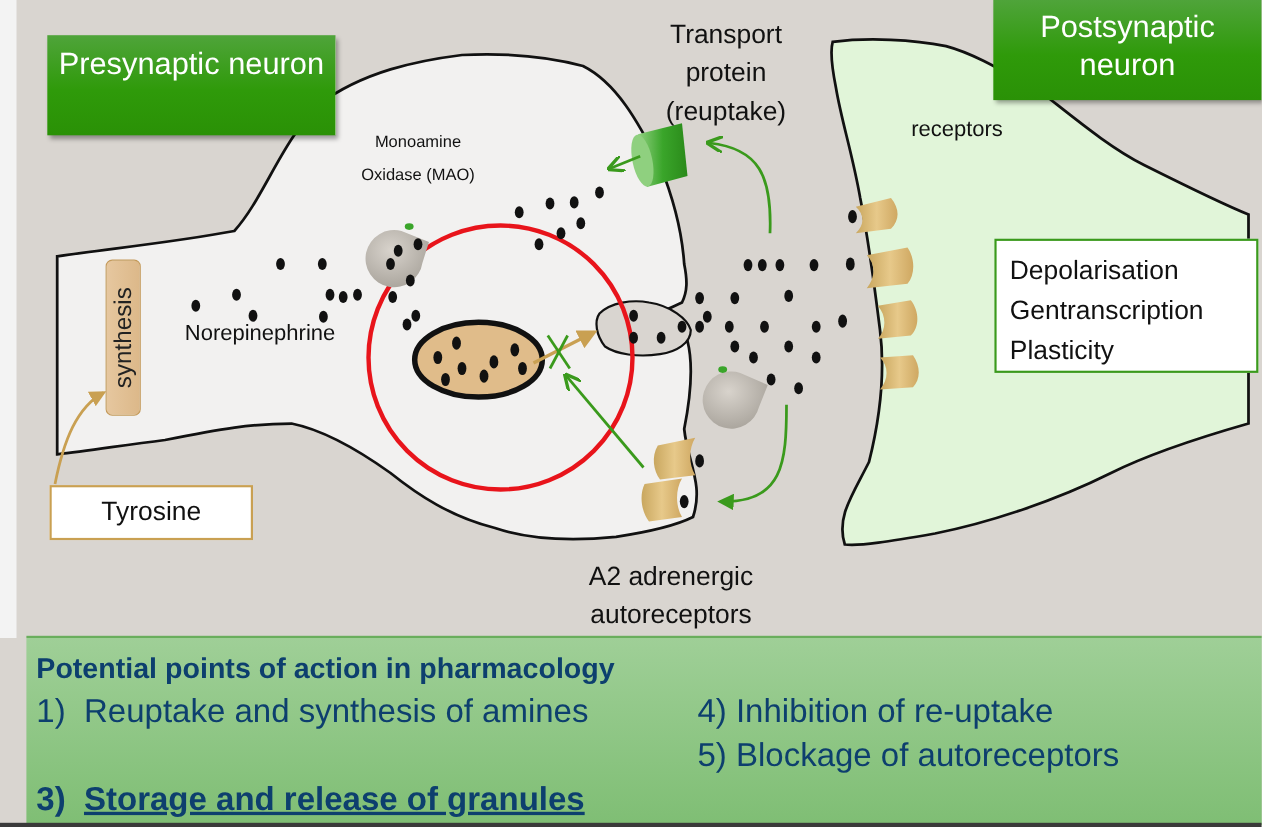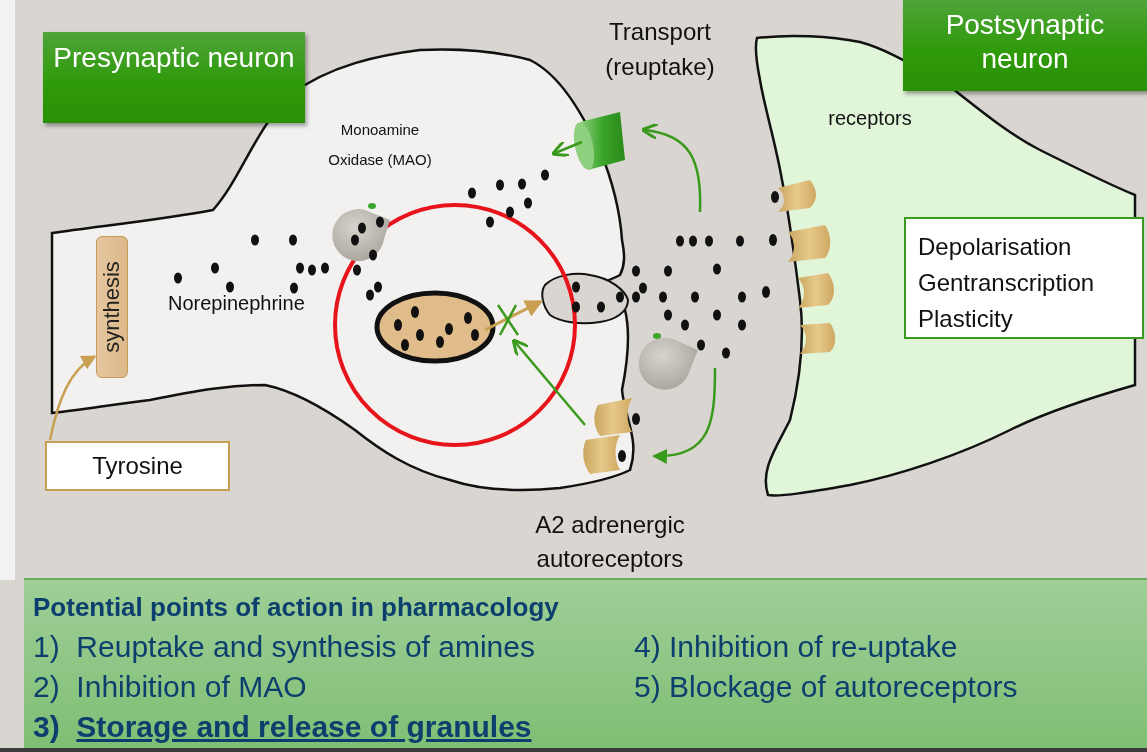--- a/index.html
+++ b/index.html
@@ -215,20 +215,21 @@
 
 <div class="title-box" id="pre-title">
   <span>Presynaptic neuron</span>
 </div>
 <div class="title-box" id="post-title">
   <span>Postsynaptic neuron</span>
 </div>
 
 <div class="label" style="left:560px; top:14px; width:200px; font-size:24px; line-height:35px;">
   <div>Transport</div>
+  <div>protein</div>
   <div>(reuptake)</div>
 </div>
 
 <div class="label" style="left:280px; top:115px; width:200px; font-size:15px; line-height:30px;">
   <div>Monoamine</div>
   <div>Oxidase (MAO)</div>
 </div>
 
 <div class="label" style="left:790px; top:103px; width:160px; font-size:20px; line-height:30px;">
   <div>receptors</div>
@@ -252,24 +253,20 @@
   <div>Gentranscription</div>
   <div>Plasticity</div>
 </div>
 
 <div class="bottom-panel">
   <div class="bp-title">Potential points of action in pharmacology</div>
   <div class="bp-item" style="left:9px; top:50px;">
     <span>1)</span>&nbsp;
     <span>Reuptake and synthesis of amines</span>
   </div>
-  <div class="bp-item" style="left:9px; top:90px;">
-    <span>2)</span>&nbsp;
-    <span>Inhibition of MAO</span>
-  </div>
   <div class="bp-item bold" style="left:9px; top:130px;">
     <span>3)</span>&nbsp;
     <span class="u">Storage and release of granules</span>
   </div>
   <div class="bp-item" style="left:610px; top:50px;">
     <span>4)</span>
     <span>Inhibition of re-uptake</span>
   </div>
   <div class="bp-item" style="left:610px; top:90px;">
     <span>5)</span>

